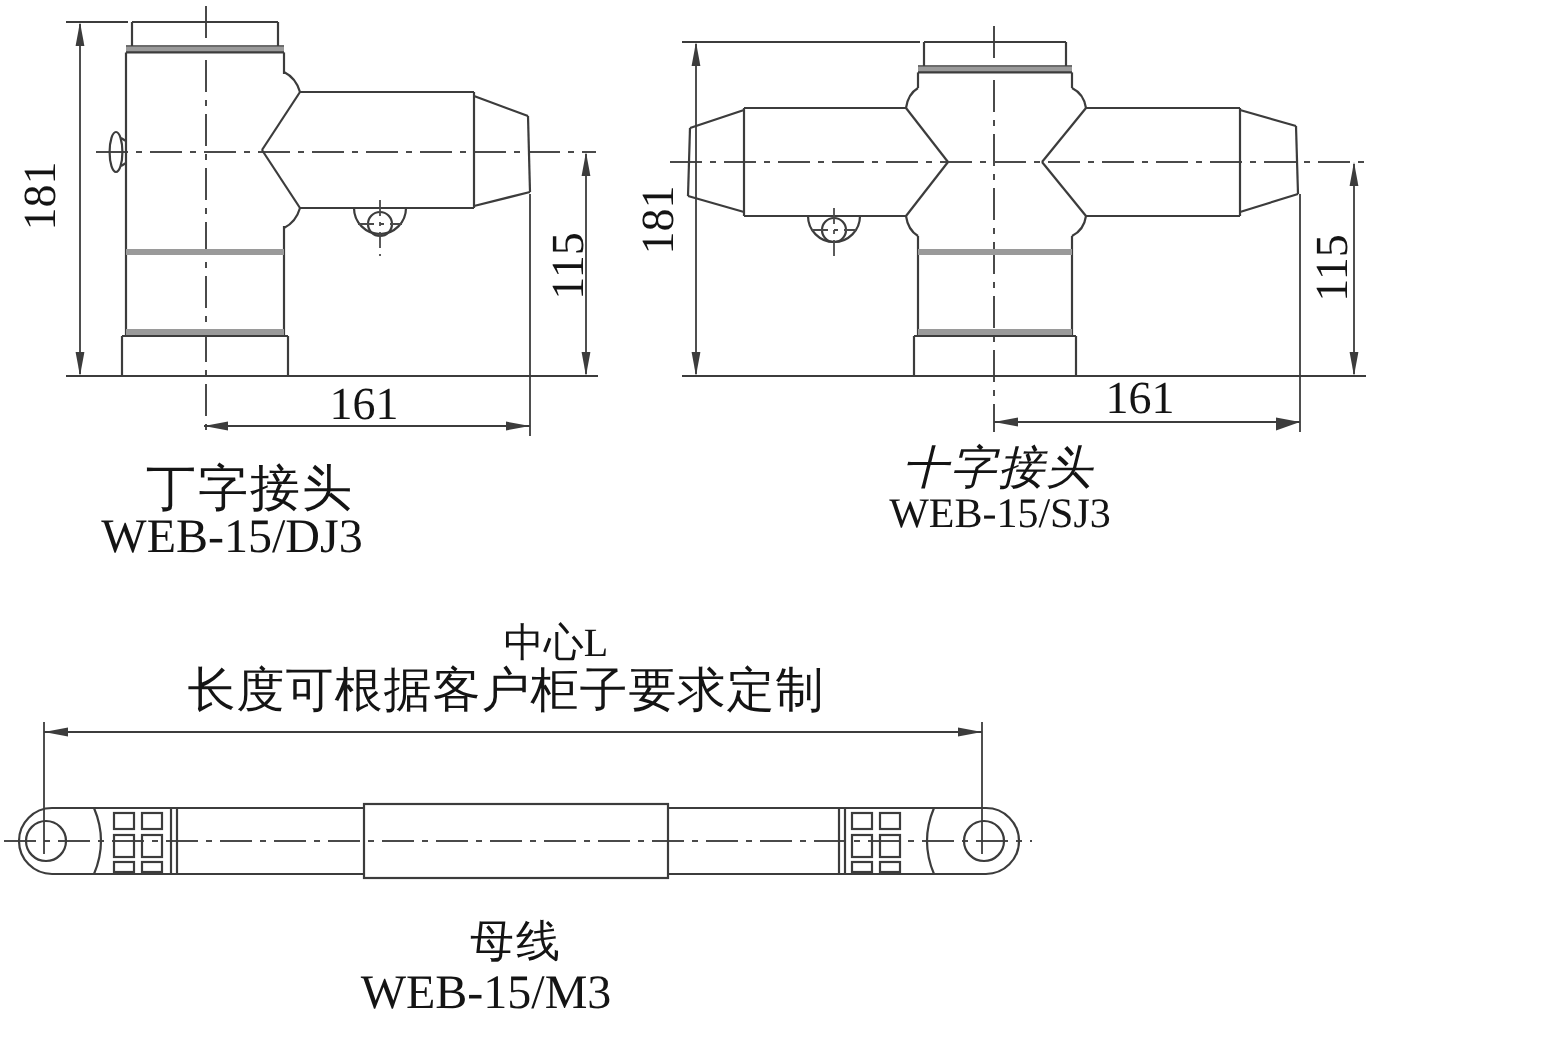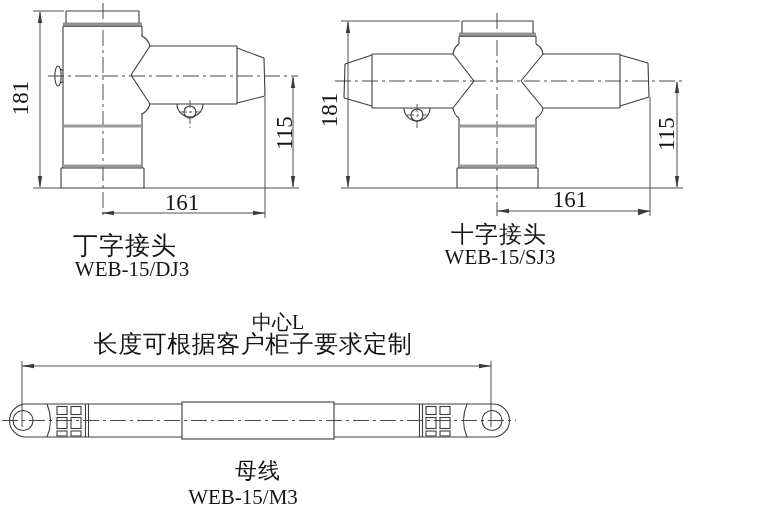--- a/index.html
+++ b/index.html
@@ -190,26 +190,26 @@
       <line class="dim" x1="22" y1="366" x2="491" y2="366"></line>
       <path class="ar" d="M22,366 L34,363.8 L34,368.2 Z"></path>
       <path class="ar" d="M491,366 L479,363.8 L479,368.2 Z"></path>
     </g>
   </svg>
 
   <div class="label rot" style="left:20px;top:98px;font-size:23px;">181</div>
   <div class="label rot" style="left:284px;top:133px;font-size:23px;">115</div>
   <div class="label" style="left:182px;top:202px;font-size:23px;">161</div>
   <div class="label" style="left:125px;top:245px;font-size:25px;letter-spacing:1px;">丁字接头</div>
-  <div class="label" style="left:132px;top:269px;font-size:21px;">WEB-15/DJ3</div>
+  <div class="label" style="left:116px;top:269px;font-size:24px;">WEB-15/DJ3</div>
 
   <div class="label rot" style="left:329px;top:110px;font-size:23px;">181</div>
   <div class="label rot" style="left:666px;top:134px;font-size:23px;">115</div>
   <div class="label" style="left:570px;top:199px;font-size:23px;">161</div>
-  <div class="label" style="left:499px;top:234px;font-size:23px;letter-spacing:1px;">十字接头</div>
+  <div class="label" style="left:499px;top:234px;font-size:23px;letter-spacing:1px;font-style:italic;">十字接头</div>
   <div class="label" style="left:500px;top:257px;font-size:21px;">WEB-15/SJ3</div>
 
   <div class="label" style="left:254px;top:322px;font-size:20px;margin-left:24px;">中心L</div>
-  <div class="label" style="left:253px;top:346px;font-size:24px;letter-spacing:0.5px;font-family:Liberation Mono, monospace;">长度可根据客户柜子要求定制</div>
+  <div class="label" style="left:253px;top:346px;font-size:24px;letter-spacing:0.5px;">长度可根据客户柜子要求定制</div>
   <div class="label" style="left:258px;top:471px;font-size:22px;letter-spacing:1px;">母线</div>
-  <div class="label" style="left:243px;top:497px;font-size:21px;">WEB-15/M3</div>
+  <div class="label" style="left:243px;top:497px;font-size:24px;">WEB-15/M3</div>
 
 </div>
 
 </body></html>

